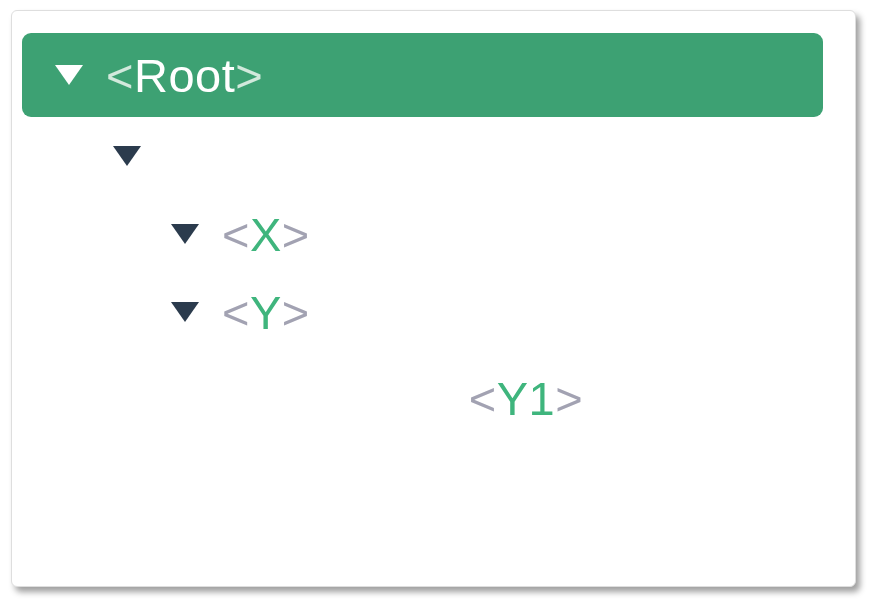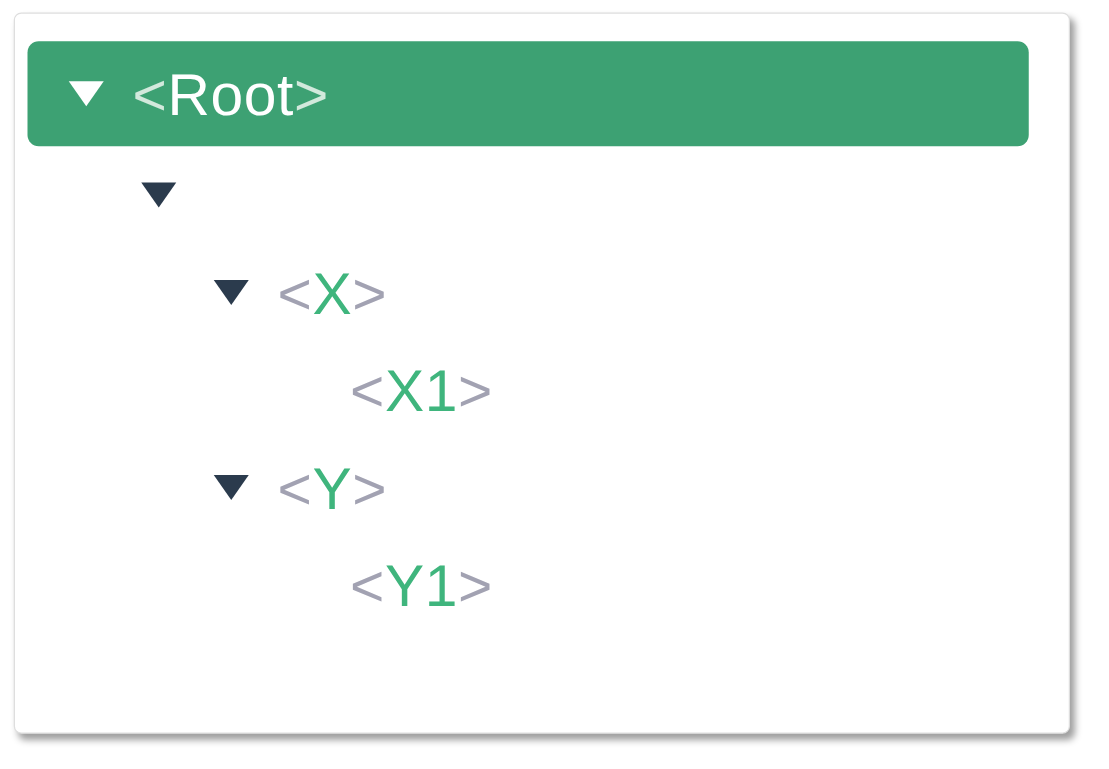--- a/index.html
+++ b/index.html
@@ -75,26 +75,22 @@
         <span class="twisty"></span>
         <span><span class="bracket">&lt;</span><span class="tag-name">Root</span><span class="bracket">&gt;</span></span>
       </div>
       <div class="row" style="padding-left: 91px;">
         <span class="twisty"></span>
       </div>
       <div class="row" style="padding-left: 149px;">
         <span class="twisty"></span>
         <span><span class="bracket">&lt;</span><span class="tag-name">X</span><span class="bracket">&gt;</span></span>
       </div>
-      <div class="row" style="padding-left: 207px;">
-        <span class="twisty-spacer"></span>
-        <span><span class="bracket">&lt;</span><span class="tag-name">X1</span><span class="bracket">&gt;</span></span>
-      </div>
       <div class="row" style="padding-left: 149px;">
         <span class="twisty"></span>
         <span><span class="bracket">&lt;</span><span class="tag-name">Y</span><span class="bracket">&gt;</span></span>
       </div>
-      <div class="row" style="padding-left: 207px;">
+      <div class="row" style="padding-left: 207px; flex-direction: column;">
         <span class="twisty-spacer"></span>
         <span><span class="bracket">&lt;</span><span class="tag-name">Y1</span><span class="bracket">&gt;</span></span>
       </div>
     </div>
 </div>
 
 </body></html>

